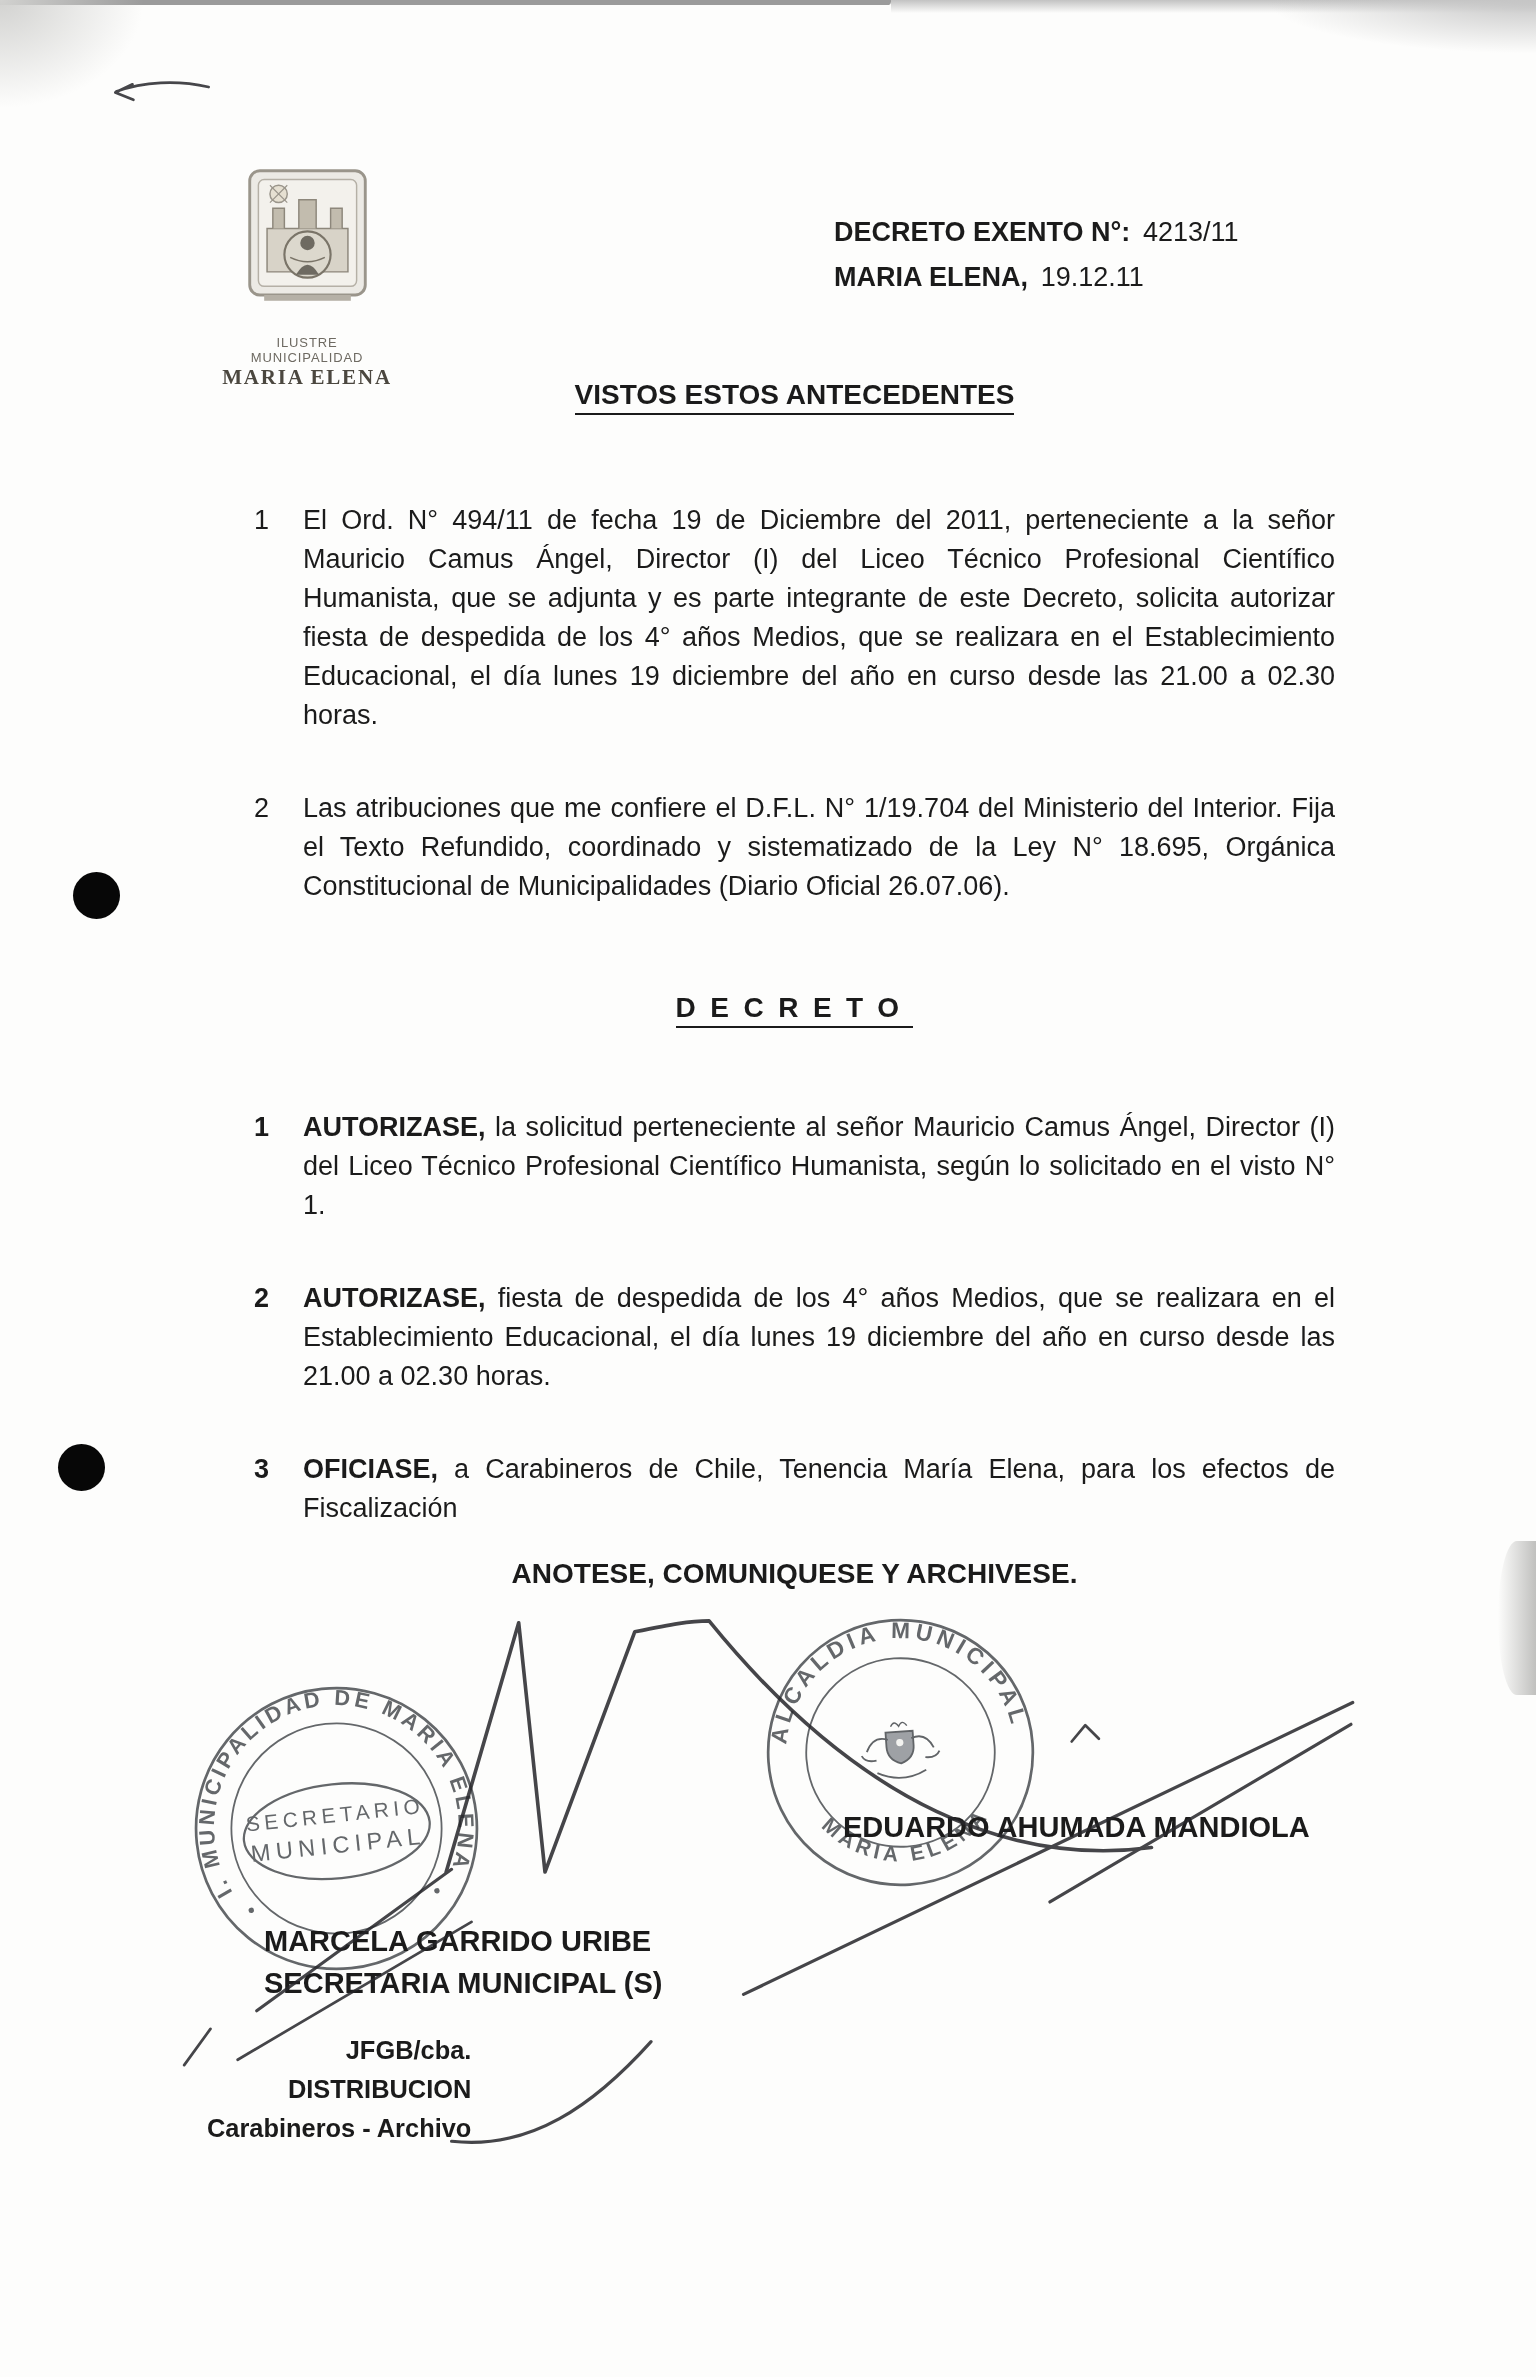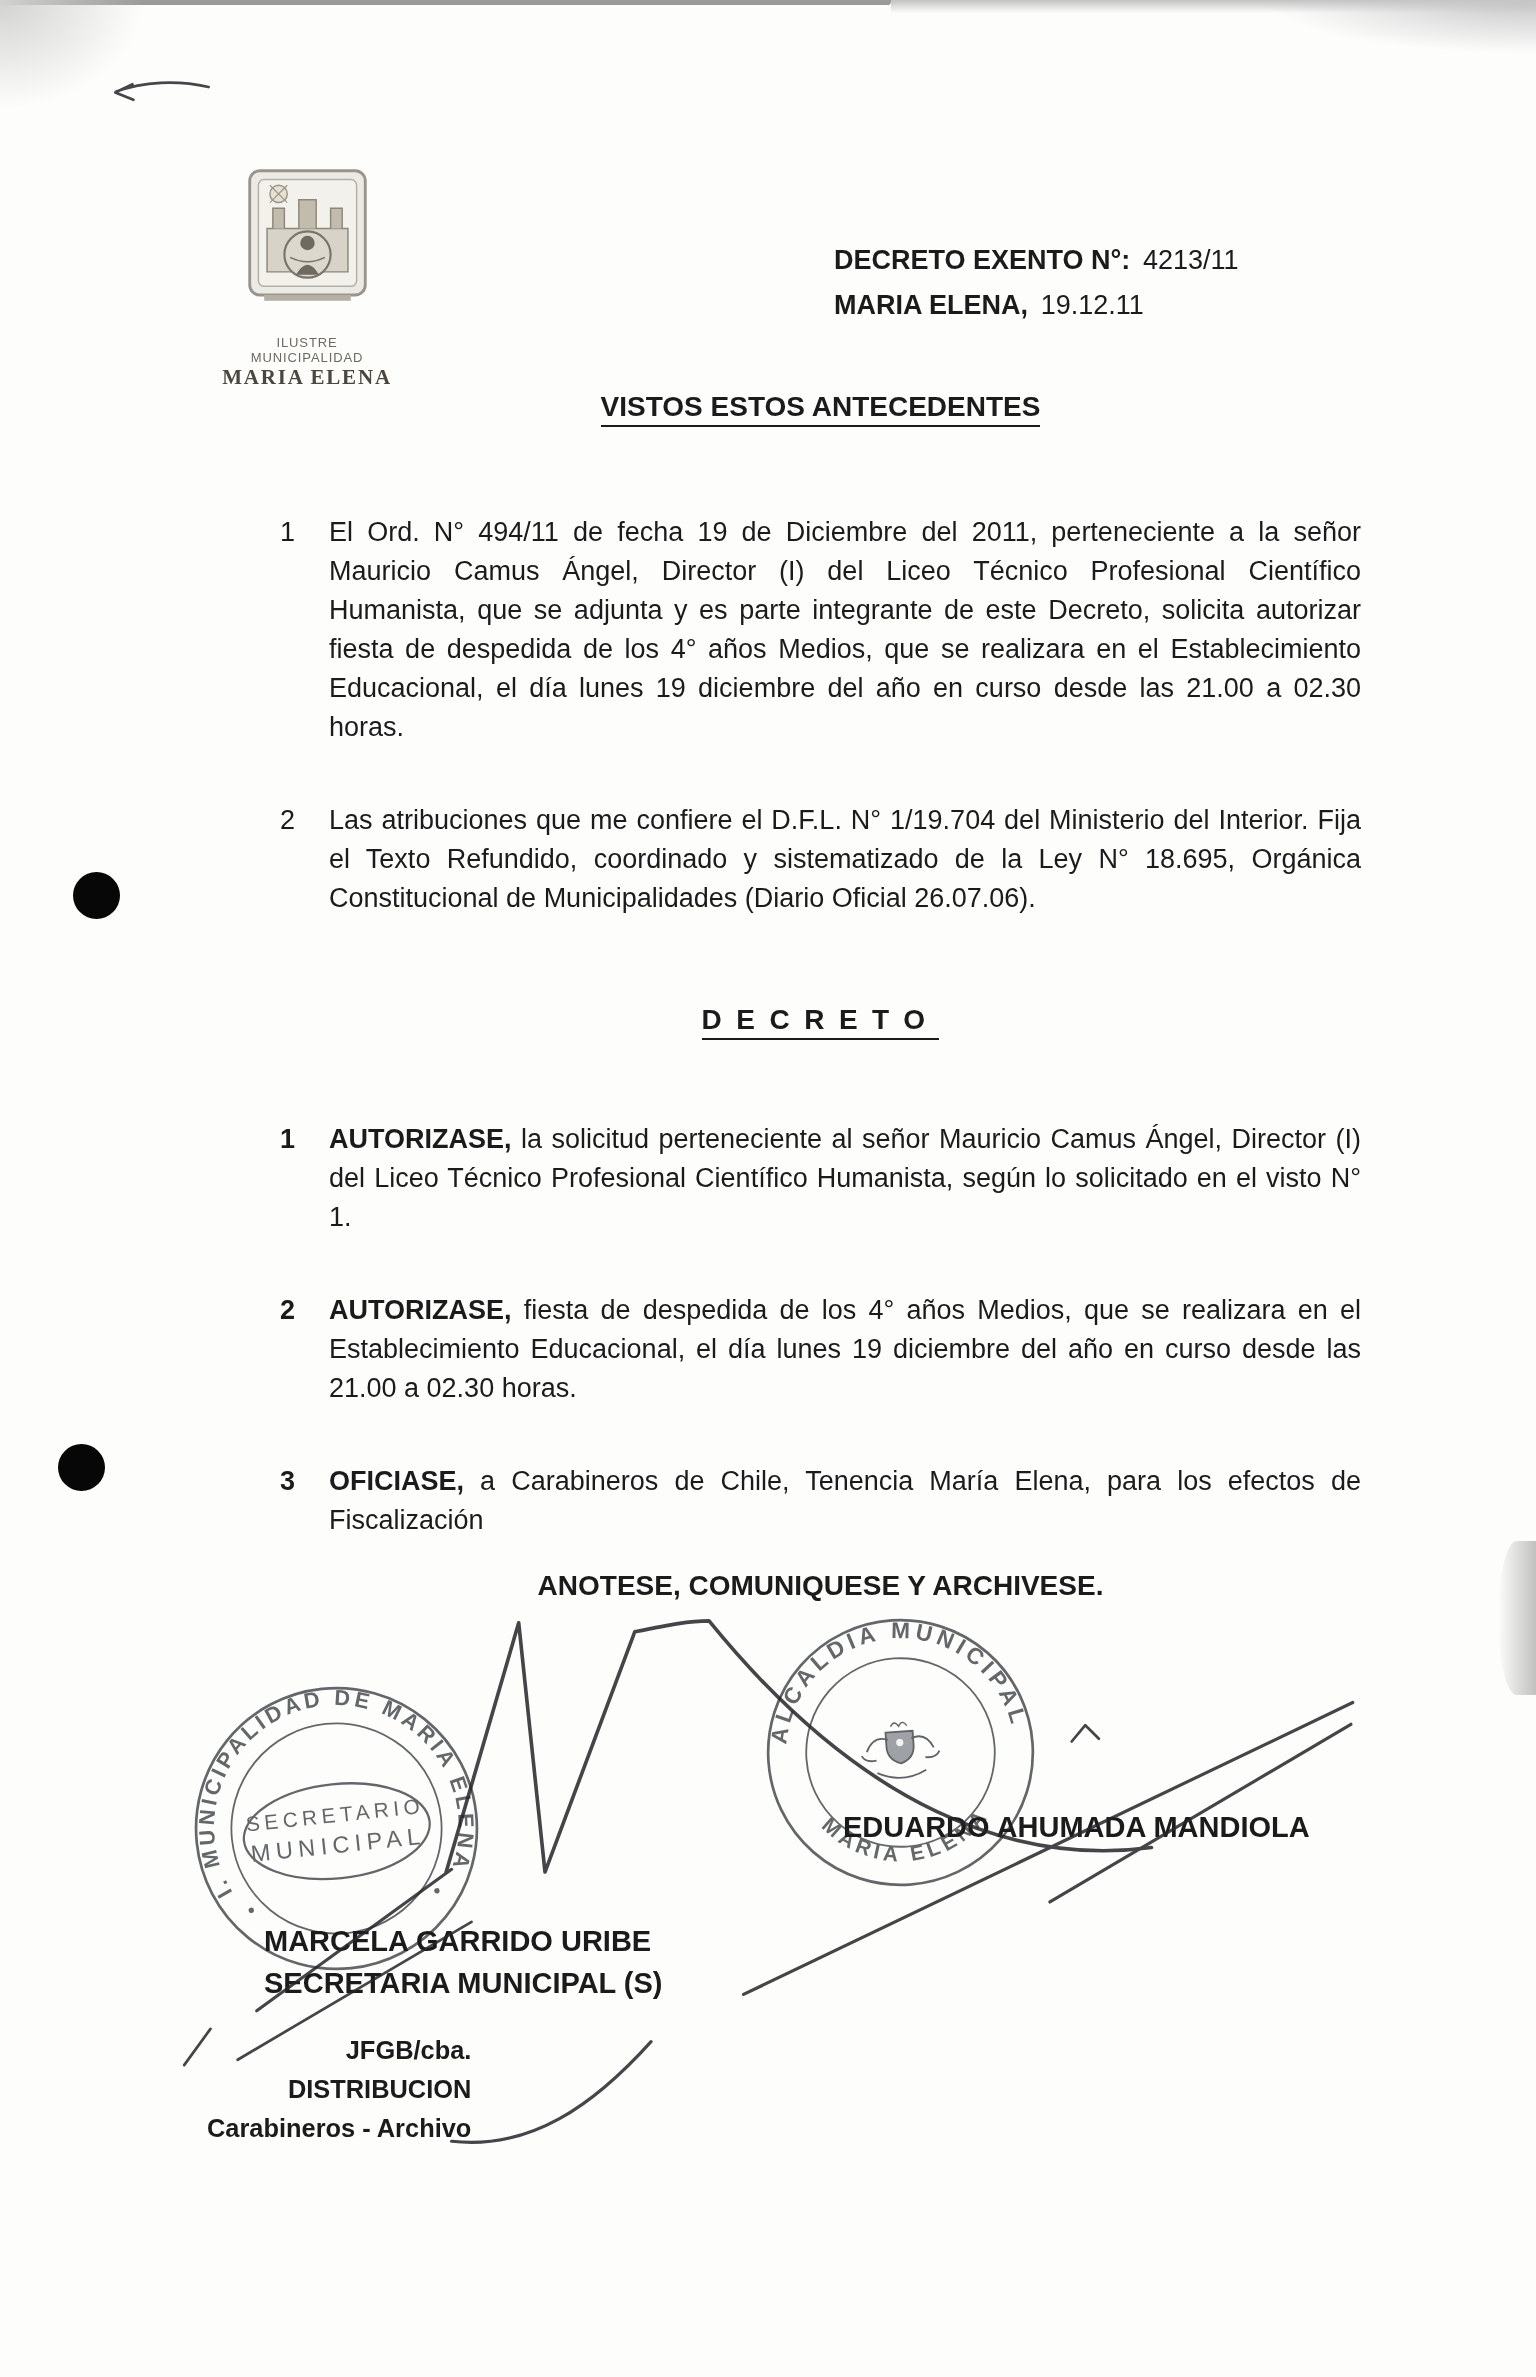--- a/index.html
+++ b/index.html
@@ -22,26 +22,26 @@
   .hole-1 { left:73px; top:872px; }
   .hole-2 { left:58px; top:1444px; }
 
   
   .seal { position:absolute; left:221px; top:165px; width:172px; text-align:center; }
   .seal svg { display:block; margin:0 auto; }
   .seal-cap-top { font-size:13px; letter-spacing:0.9px; color:#6e6a62; margin-top:14px; font-family:Liberation Sans, sans-serif; }
   .seal-cap { font-size:21px; font-weight:bold; letter-spacing:1.8px; color:#4b473f; font-family:"Liberation Serif", serif; }
 
   
-  .head-right { position:absolute; left:834px; top:210px; font-size:27px; line-height:45px; white-space:nowrap;margin-top:28px; }
+  .head-right { position:absolute; left:834px; top:210px; font-size:27px; line-height:45px; white-space:nowrap; }
   .head-right .b { font-weight:bold; }
   .head-right .v { margin-left:12.7px; }
 
   
-  .block { position:absolute; left:280px; width:1081px;margin-top:12px; }
+  .block { position:absolute; left:254px; width:1081px; }
   .sec-title { text-align:center; font-weight:bold; font-size:28px; }
   .sec-title .u { border-bottom:2.7px solid #1b1b1b; padding-bottom:2.7px; }
   .t-vistos { top:379px; }
   .t-decreto { top:992px; letter-spacing:1.8px; }
   .t-decreto .u { letter-spacing:14.5px; padding-right:0; }
   .closing { top:1558px; text-align:center; font-weight:bold; font-size:28px; }
 
   .list { list-style:none; }
   .l-vistos { top:501px; }
   .l-decreto { top:1108px; }

